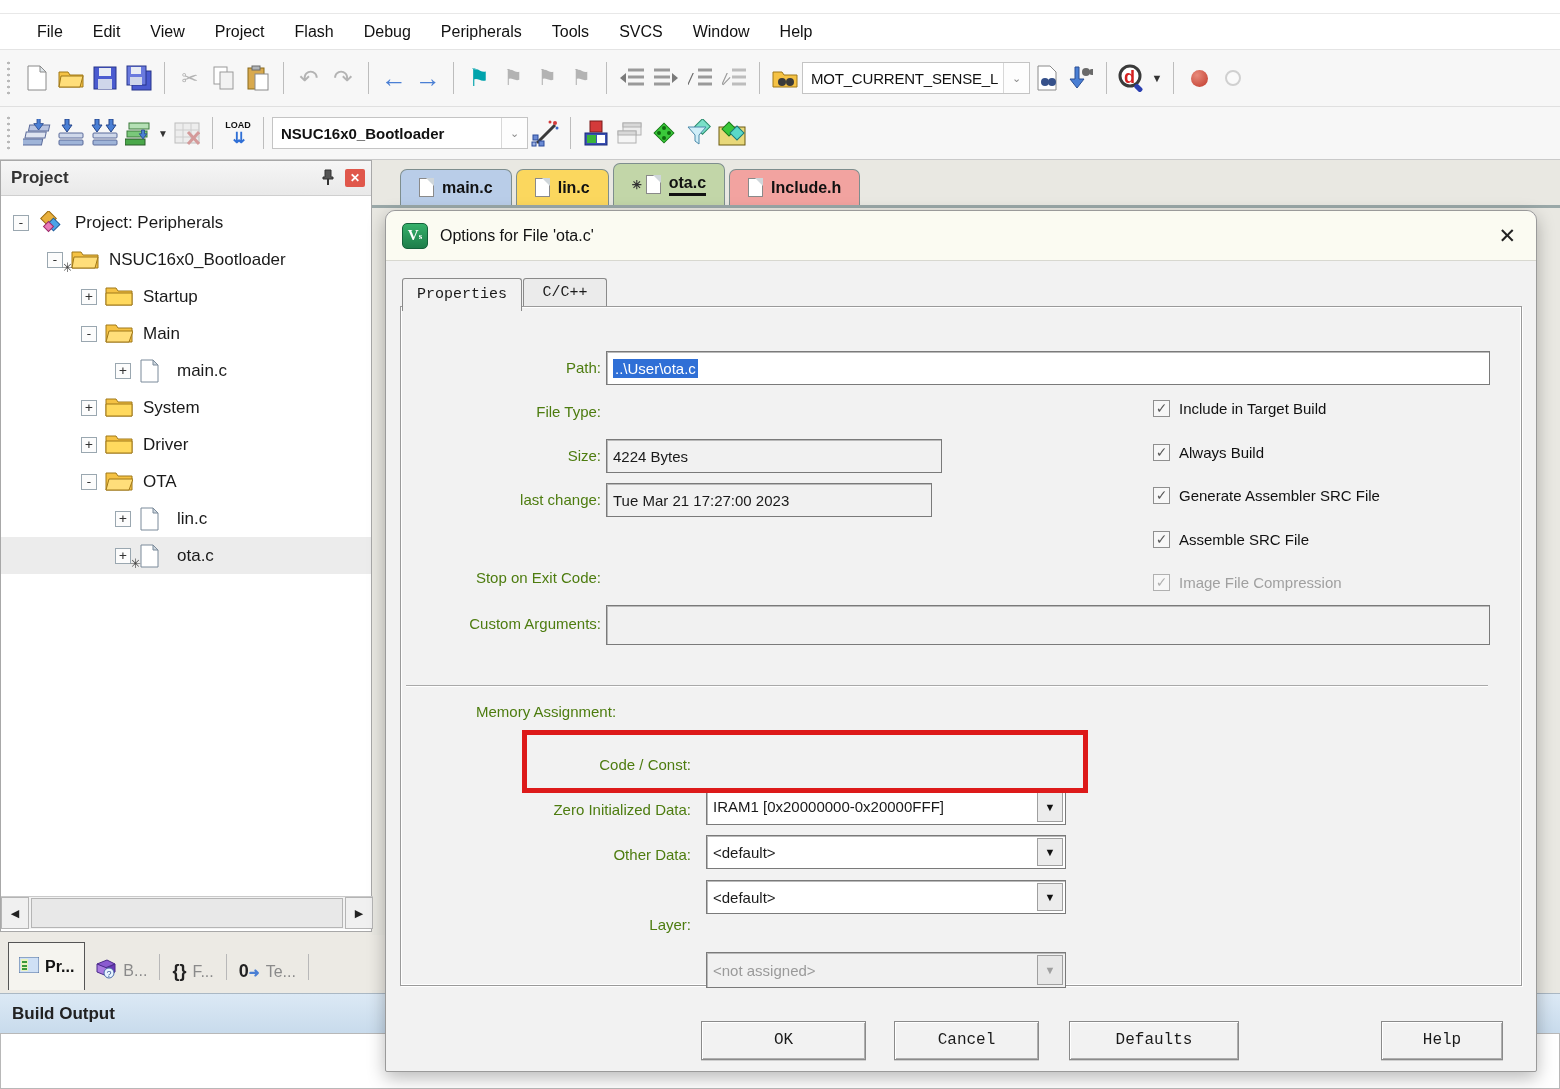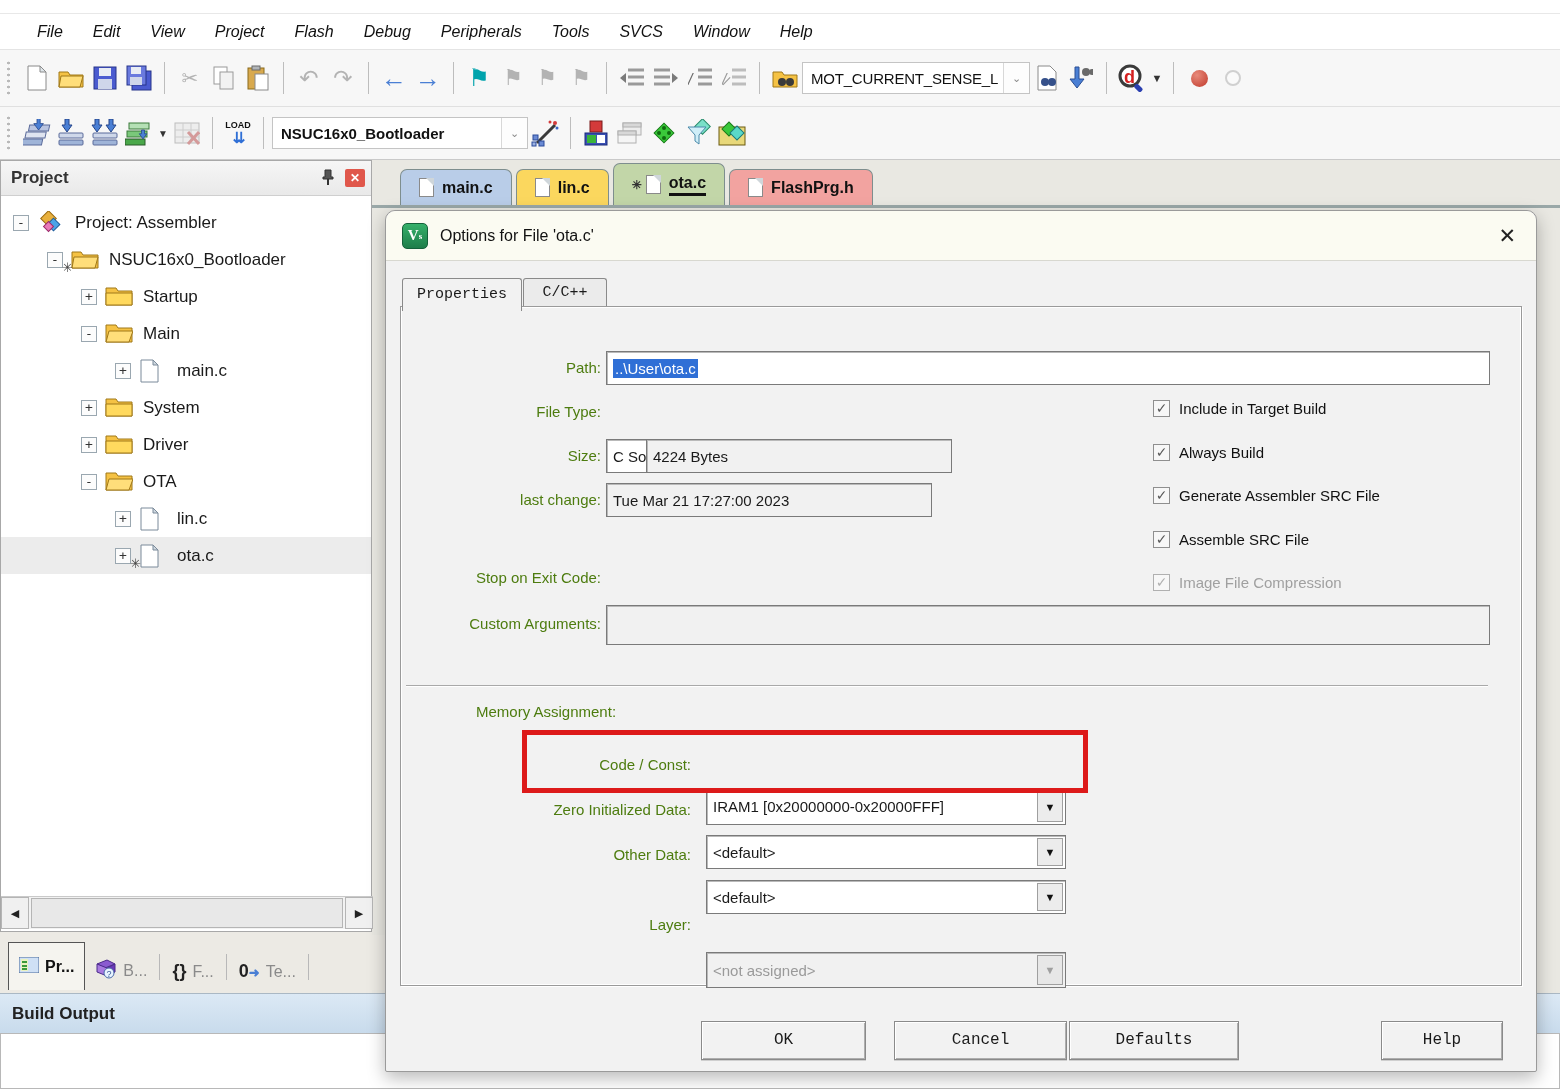--- a/index.html
+++ b/index.html
@@ -2,21 +2,21 @@
 <html><head>
 <meta charset="utf-8">
 <style>
   * { margin:0; padding:0; box-sizing:border-box; }
   html,body { width:1560px; height:1089px; overflow:hidden; background:#fff;
     font-family:"Liberation Sans", sans-serif; color:#1a1a1a; }
 
   
   #topstrip { position:absolute; left:0; top:0; width:1560px; height:14px; background:#fff; border-bottom:1px solid #e8e8e8; }
   #menubar { position:absolute; left:0; top:14px; width:1560px; height:36px; background:#fff;
-    display:flex; align-items:center; padding-left:22px; border-bottom:1px solid #e4e4e4;font-style:italic; }
+    display:flex; align-items:center; padding-left:22px; border-bottom:1px solid #e4e4e4; }
   .menu-item { padding:4px 15px; font-size:16px; color:#111; cursor:default; }
 
   
   .toolbar { position:absolute; left:0; width:1560px; background:#f7f7f7; display:flex; align-items:center; }
   #toolbar1 { top:50px; height:57px; border-bottom:1px solid #e0e0e0; }
   #toolbar2 { top:107px; height:53px; border-bottom:1px solid #c9c9c9; }
   .tb-handle { width:10px; height:36px; margin:0 4px 0 6px;
     background:radial-gradient(circle,#b9b9b9 1.3px,transparent 1.6px) 0 0/5px 6px repeat-y; }
   .tb-sep { width:1px; height:32px; background:#bdbdbd; margin:0 8px; }
   .tbtn { width:34px; height:34px; display:flex; align-items:center; justify-content:center;
@@ -417,21 +417,21 @@
         <span class="doc-ic16"></span>
         <span class="lbl">lin.c</span>
       </span>
       <span class="etab t-ota">
         <span class="star">✳</span>
         <span class="doc-ic16"></span>
         <span class="lbl">ota.c</span>
       </span>
       <span class="etab t-flash">
         <span class="doc-ic16"></span>
-        <span class="lbl">FlashPrg.h</span>
+        <span class="lbl">Include.h</span>
       </span>
     </div>
   </div>
 
   <div id="project-panel">
     <div id="project-header">
       <span class="ttl">Project</span>
       <span class="pin-ic"><svg width="14" height="16">
             <path d="M4 1 h6 v7 h2 v2 h-10 v-2 h2 z M7 10 v6" stroke="#333" fill="#555"></path>
             <line x1="7" y1="10" x2="7" y2="16" stroke="#333" stroke-width="2"></line>
@@ -441,21 +441,21 @@
     <div id="tree">
       <div class="trow" style="padding-left:12px;">
         <span class="exp">-</span>
         <span class="ticon">
             <svg width="28" height="24">
               <rect x="6" y="2" width="11" height="11" transform="rotate(45 11.5 7.5)" fill="#e8b03d" stroke="#9a6a10"></rect>
               <rect x="12" y="9" width="9" height="9" transform="rotate(45 16.5 13.5)" fill="#4aa3e8" stroke="#1a5a9a"></rect>
               <rect x="8" y="12" width="7" height="7" transform="rotate(45 11.5 15.5)" fill="#e87ab8" stroke="#9a2a6a"></rect>
             </svg>
           </span>
-        <span class="tlabel">Project: Assembler</span>
+        <span class="tlabel">Project: Peripherals</span>
       </div>
       <div class="trow" style="padding-left:46px;">
         <span class="exp">-</span>
         <span class="ticon">
             <svg width="28" height="22">
               <path d="M1 4 h9 l2 3 h15 v13 h-26 z" fill="#f5c244" stroke="#a07818"></path>
               <path d="M3 9 h24 l-3 11 h-23 z" fill="#ffde7a" stroke="#a07818"></path>
             </svg>
             <span class="mod-star">✳</span>
           </span>
@@ -608,21 +608,21 @@
       <span class="sel-text">..\User\ota.c</span>
     </div>
 
     <span class="flabel" style="left:20px;top:192px;width:195px;">File Type:</span>
     <div class="combo" style="left:220px;top:184px;width:306px;height:34px;">
       <span>C Source file</span>
       <span class="dd-btn">▼</span>
     </div>
 
     <span class="flabel" style="left:20px;top:236px;width:195px;">Size:</span>
-    <div class="field ro" style="left:220px;top:228px;width:306px;height:34px;margin-left:40px;">
+    <div class="field ro" style="left:220px;top:228px;width:336px;height:34px;">
       <span>4224 Bytes</span>
     </div>
 
     <span class="flabel" style="left:20px;top:280px;width:195px;">last change:</span>
     <div class="field ro" style="left:220px;top:272px;width:326px;height:34px;">
       <span>Tue Mar 21 17:27:00 2023</span>
     </div>
 
     <span class="flabel" style="left:20px;top:358px;width:195px;">Stop on Exit Code:</span>
     <div class="combo" style="left:220px;top:350px;width:512px;height:36px;">
@@ -679,17 +679,17 @@
       <span class="dd-btn">▼</span>
     </div>
 
     <span class="flabel" style="left:110px;top:705px;width:195px;">Layer:</span>
     <div class="combo disabled" style="left:320px;top:697px;width:360px;height:36px;">
       <span>&lt;not assigned&gt;</span>
       <span class="dd-btn">▼</span>
     </div>
 
     <div class="dlg-btn" style="left:315px;width:165px;">OK</div>
-    <div class="dlg-btn" style="left:508px;width:173px;">Cancel</div>
+    <div class="dlg-btn" style="left:508px;width:145px;">Cancel</div>
     <div class="dlg-btn" style="left:683px;width:170px;">Defaults</div>
     <div class="dlg-btn" style="left:995px;width:122px;">Help</div>
   </div>
 </div>
 
 </body></html>

